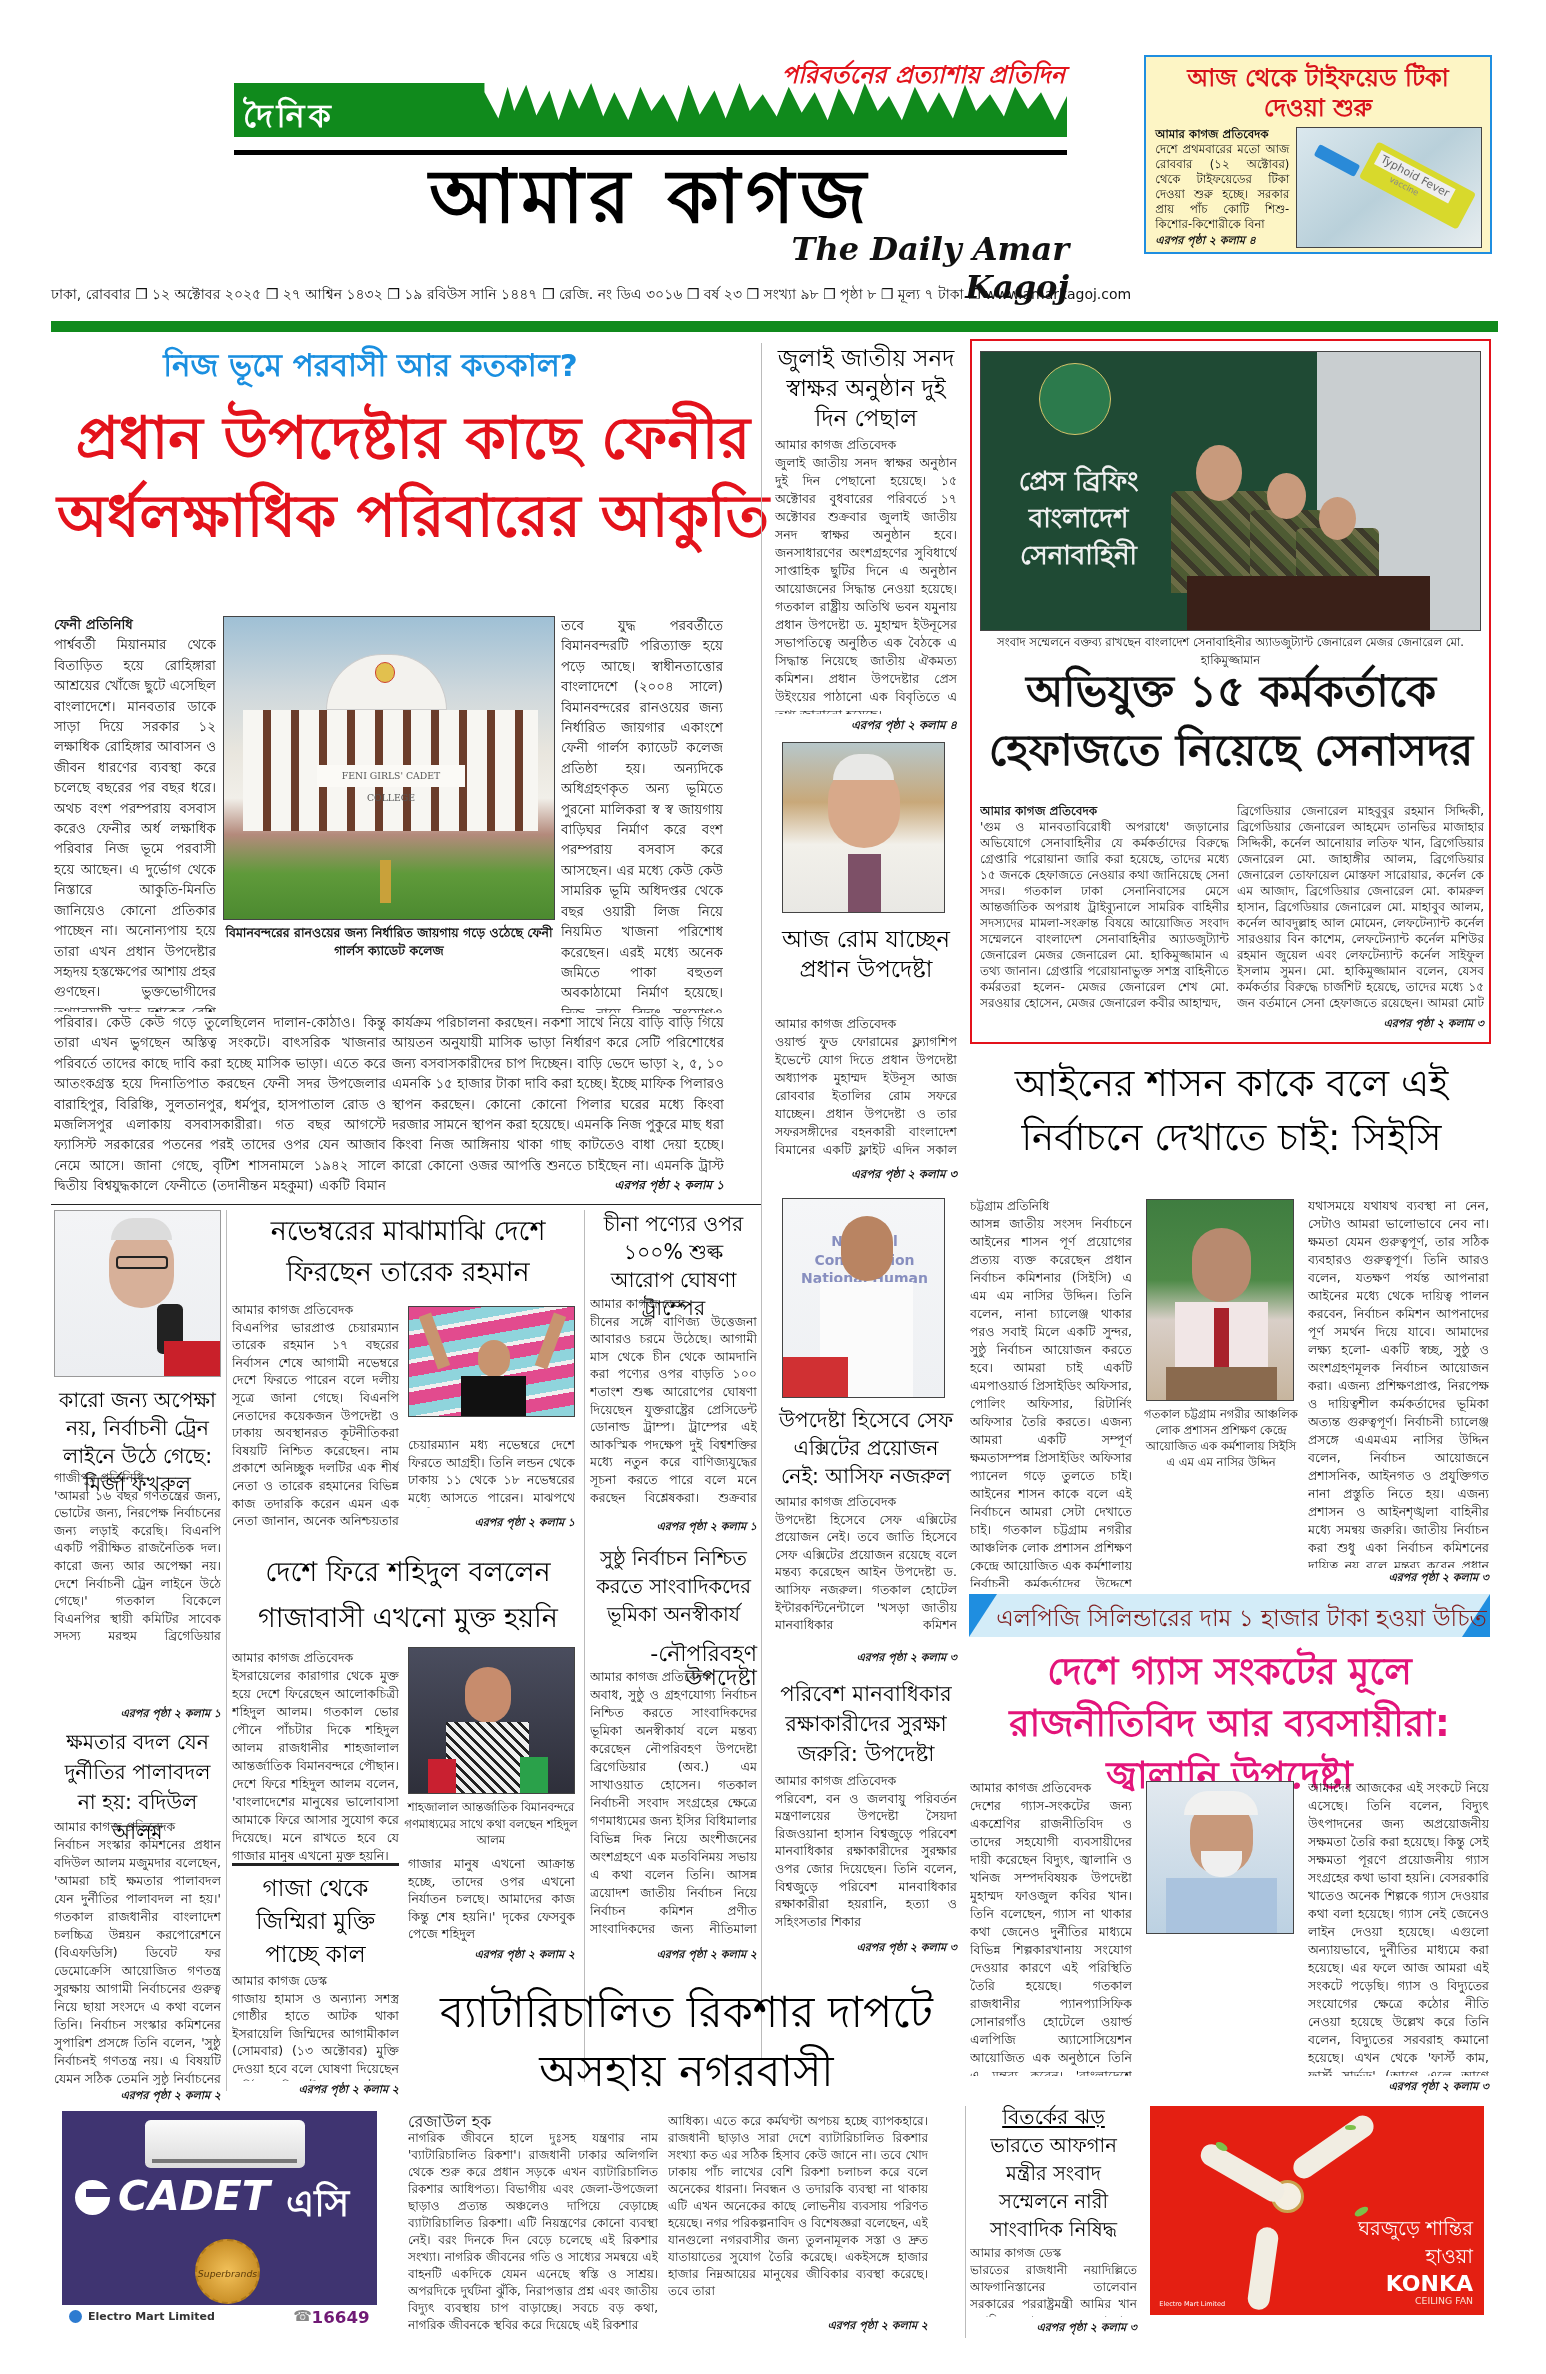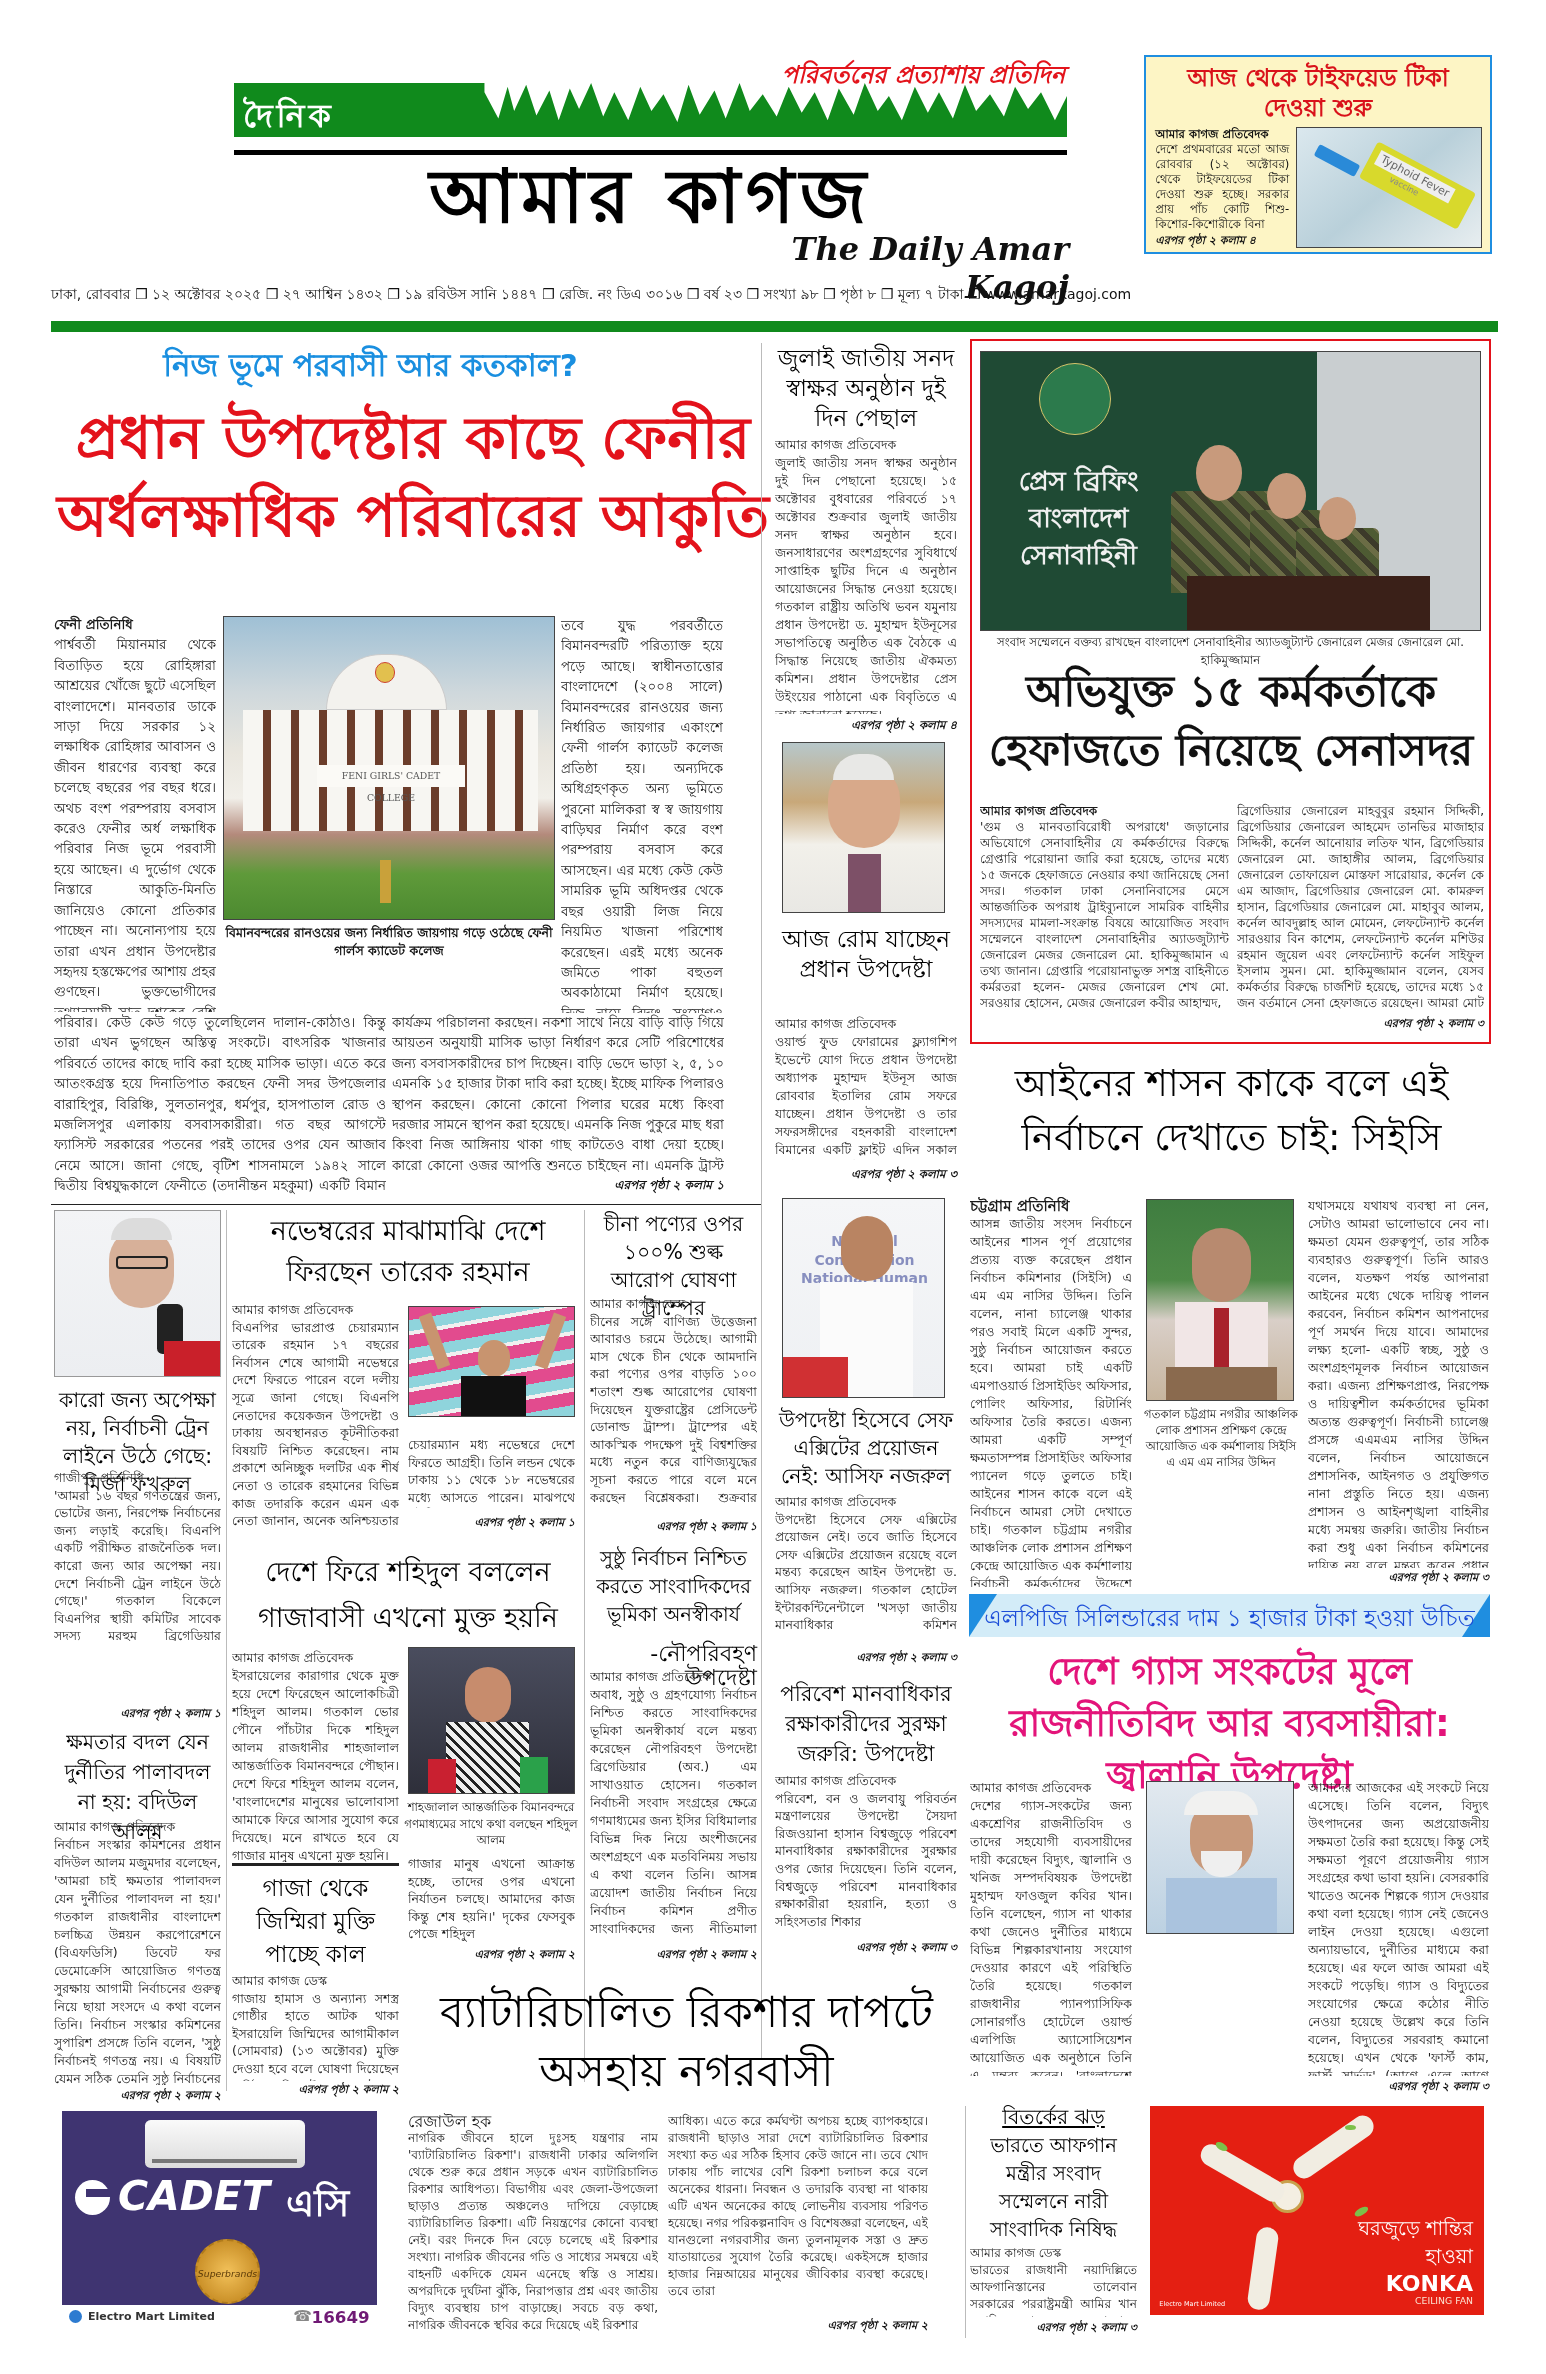--- a/index.html
+++ b/index.html
@@ -138,41 +138,41 @@
 <div id="army-hl" class="abs">অভিযুক্ত ১৫ কর্মকর্তাকে হেফাজতে নিয়েছে সেনাসদর</div>
 <div class="abs body-text" style="left:980px;top:803px;width:249px;height:223px;font-size:12px;line-height:16px">
   <span class="byline" style="font-size:12px;line-height:16px">আমার কাগজ প্রতিবেদক</span>
   <span>'গুম ও মানবতাবিরোধী অপরাধে' জড়ানোর অভিযোগে সেনাবাহিনীর যে কর্মকর্তাদের বিরুদ্ধে গ্রেপ্তারি পরোয়ানা জারি করা হয়েছে, তাদের মধ্যে ১৫ জনকে হেফাজতে নেওয়ার কথা জানিয়েছে সেনা সদর। গতকাল ঢাকা সেনানিবাসের মেসে আন্তর্জাতিক অপরাধ ট্রাইব্যুনালে সামরিক বাহিনীর সদস্যদের মামলা-সংক্রান্ত বিষয়ে আয়োজিত সংবাদ সম্মেলনে বাংলাদেশ সেনাবাহিনীর অ্যাডজুট্যান্ট জেনারেল মেজর জেনারেল মো. হাকিমুজ্জামান এ তথ্য জানান। গ্রেপ্তারি পরোয়ানাভুক্ত সশস্ত্র বাহিনীতে কর্মরতরা হলেন- মেজর জেনারেল শেখ মো. সরওয়ার হোসেন, মেজর জেনারেল কবীর আহাম্মদ,</span>
 </div>
 <div class="abs body-text" style="left:1237px;top:803px;width:247px;height:210px;font-size:12px;line-height:16px">ব্রিগেডিয়ার জেনারেল মাহবুবুর রহমান সিদ্দিকী, ব্রিগেডিয়ার জেনারেল আহমেদ তানভির মাজাহার সিদ্দিকী, কর্নেল আনোয়ার লতিফ খান, ব্রিগেডিয়ার জেনারেল মো. জাহাঙ্গীর আলম, ব্রিগেডিয়ার জেনারেল তোফায়েল মোস্তফা সারোয়ার, কর্নেল কে এম আজাদ, ব্রিগেডিয়ার জেনারেল মো. কামরুল হাসান, ব্রিগেডিয়ার জেনারেল মো. মাহাবুব আলম, কর্নেল আবদুল্লাহ আল মোমেন, লেফটেন্যান্ট কর্নেল সারওয়ার বিন কাশেম, লেফটেন্যান্ট কর্নেল মশিউর রহমান জুয়েল এবং লেফটেন্যান্ট কর্নেল সাইফুল ইসলাম সুমন। মো. হাকিমুজ্জামান বলেন, যেসব কর্মকর্তার বিরুদ্ধে চার্জশিট হয়েছে, তাদের মধ্যে ১৫ জন বর্তমানে সেনা হেফাজতে রয়েছেন। আমরা মোট ১৬ জনকে সেনা হেফাজতে</div>
 <div class="abs cont" style="left:1237px;top:1015px;width:247px;font-size:11px">এরপর পৃষ্ঠা ২ কলাম ৩</div>
 
 <div class="abs hl" style="left:970px;top:1057px;width:523px;font-size:37px;line-height:54px;font-weight:normal">আইনের শাসন কাকে বলে এই নির্বাচনে দেখাতে চাই: সিইসি</div>
 <div class="abs body-text" style="left:970px;top:1197px;width:162px;height:390px;font-size:12.5px;line-height:18px">
-  <span class="byline" style="font-weight:bold;font-size:15px;line-height:18px">চট্টগ্রাম প্রতিনিধি</span>
+  <span class="byline" style="font-weight:normal;font-size:12px;line-height:18px">চট্টগ্রাম প্রতিনিধি</span>
   <span>আসন্ন জাতীয় সংসদ নির্বাচনে আইনের শাসন পূর্ণ প্রয়োগের প্রত্যয় ব্যক্ত করেছেন প্রধান নির্বাচন কমিশনার (সিইসি) এ এম এম নাসির উদ্দিন। তিনি বলেন, নানা চ্যালেঞ্জ থাকার পরও সবাই মিলে একটি সুন্দর, সুষ্ঠু নির্বাচন আয়োজন করতে হবে। আমরা চাই একটি এমপাওয়ার্ড প্রিসাইডিং অফিসার, পোলিং অফিসার, রিটার্নিং অফিসার তৈরি করতে। এজন্য আমরা একটি সম্পূর্ণ ক্ষমতাসম্পন্ন প্রিসাইডিং অফিসার প্যানেল গড়ে তুলতে চাই। আইনের শাসন কাকে বলে এই নির্বাচনে আমরা সেটা দেখাতে চাই। গতকাল চট্টগ্রাম নগরীর আঞ্চলিক লোক প্রশাসন প্রশিক্ষণ কেন্দ্রে আয়োজিত এক কর্মশালায় নির্বাচনী কর্মকর্তাদের উদ্দেশে সিইসি বলেন, আপনাদের হাতে আমরা সমস্ত ক্ষমতা দিচ্ছি। কেউ যদি সেই ক্ষমতা সঠিকভাবে ব্যবহার না করেন, তাহলে সেটা হবে আপনার অপরাধ। আপনি যদি</span>
 </div>
 <div class="photo" style="left:1146px;top:1199px;width:148px;height:202px;background:linear-gradient(180deg,#3f7d40 0%,#4e8a47 40%,#d9cfc8 60%,#c7b59e 100%)">
   <div style="position:absolute;left:45px;top:28px;width:59px;height:74px;border-radius:30px;background:#b88a6f"></div>
   <div style="position:absolute;left:28px;top:102px;width:93px;height:100px;background:#f1e6e6"></div>
   <div style="position:absolute;left:67px;top:108px;width:15px;height:65px;background:#a8222c"></div>
   <div style="position:absolute;left:18.6px;top:167px;width:111px;height:35px;background:#8a6a4e"></div>
 </div>
 <div class="abs caption" style="left:1141px;top:1406px;width:160px;font-size:11.6px;line-height:16px">গতকাল চট্টগ্রাম নগরীর আঞ্চলিক লোক প্রশাসন প্রশিক্ষণ কেন্দ্রে আয়োজিত এক কর্মশালায় সিইসি এ এম এম নাসির উদ্দিন</div>
 <div class="abs body-text" style="left:1308px;top:1197px;width:181px;height:371px;font-size:12.5px;line-height:18px">যথাসময়ে যথাযথ ব্যবস্থা না নেন, সেটাও আমরা ভালোভাবে নেব না। ক্ষমতা যেমন গুরুত্বপূর্ণ, তার সঠিক ব্যবহারও গুরুত্বপূর্ণ। তিনি আরও বলেন, যতক্ষণ পর্যন্ত আপনারা আইনের মধ্যে থেকে দায়িত্ব পালন করবেন, নির্বাচন কমিশন আপনাদের পূর্ণ সমর্থন দিয়ে যাবে। আমাদের লক্ষ্য হলো- একটি স্বচ্ছ, সুষ্ঠু ও অংশগ্রহণমূলক নির্বাচন আয়োজন করা। এজন্য প্রশিক্ষণপ্রাপ্ত, নিরপেক্ষ ও দায়িত্বশীল কর্মকর্তাদের ভূমিকা অত্যন্ত গুরুত্বপূর্ণ। নির্বাচনী চ্যালেঞ্জ প্রসঙ্গে এএমএম নাসির উদ্দিন বলেন, নির্বাচন আয়োজনে প্রশাসনিক, আইনগত ও প্রযুক্তিগত নানা প্রস্তুতি নিতে হয়। এজন্য প্রশাসন ও আইনশৃঙ্খলা বাহিনীর মধ্যে সমন্বয় জরুরি। জাতীয় নির্বাচন করা শুধু একা নির্বাচন কমিশনের দায়িত্ব নয় বলে মন্তব্য করেন প্রধান নির্বাচন কমিশনার এ এম এম নাসির উদ্দীন।</div>
 <div class="abs cont" style="left:1308px;top:1569px;width:181px;font-size:11px">এরপর পৃষ্ঠা ২ কলাম ৩</div>
 
 <div id="lpg-banner" class="abs">
   <svg class="abs" style="left:0;top:0" width="28" height="43" viewBox="0 0 30 46">
       <polygon points="0,46 30,0 0,0" fill="#1f8ee0"></polygon>
     </svg>
   <svg class="abs" style="right:0;top:0" width="28" height="43" viewBox="0 0 30 46">
       <polygon points="30,46 30,0 0,46" fill="#1f8ee0"></polygon>
     </svg>
-  <div style="position:absolute;left:0;top:5.6px;width:100%;text-align:center;font-size:23px;color:#1d4ed8">এলপিজি সিলিন্ডারের দাম ১ হাজার টাকা হওয়া উচিত</div>
+  <div style="position:absolute;left:12px;top:5.6px;width:100%;text-align:center;font-size:23px;color:#7f1d1d">এলপিজি সিলিন্ডারের দাম ১ হাজার টাকা হওয়া উচিত</div>
 </div>
 <div id="gas-hl" class="abs">দেশে গ্যাস সংকটের মূলে রাজনীতিবিদ আর ব্যবসায়ীরা: জ্বালানি উপদেষ্টা</div>
 <div class="abs body-text" style="left:970px;top:1779px;width:162px;height:297px;font-size:12.5px;line-height:18px">
   <span class="byline" style="font-weight:normal;font-size:12.5px;line-height:18px">আমার কাগজ প্রতিবেদক</span>
   <span>দেশের গ্যাস-সংকটের জন্য একশ্রেণির রাজনীতিবিদ ও তাদের সহযোগী ব্যবসায়ীদের দায়ী করেছেন বিদ্যুৎ, জ্বালানি ও খনিজ সম্পদবিষয়ক উপদেষ্টা মুহাম্মদ ফাওজুল কবির খান। তিনি বলেছেন, গ্যাস না থাকার কথা জেনেও দুর্নীতির মাধ্যমে বিভিন্ন শিল্পকারখানায় সংযোগ দেওয়ার কারণে এই পরিস্থিতি তৈরি হয়েছে। গতকাল রাজধানীর প্যানপ্যাসিফিক সোনারগাঁও হোটেলে ওয়ার্ল্ড এলপিজি অ্যাসোসিয়েশন আয়োজিত এক অনুষ্ঠানে তিনি এ মন্তব্য করেন। 'বাংলাদেশে এলপিজি: অর্থনীতি, পরিবেশ ও নিরাপত্তা' শীর্ষক এই অনুষ্ঠানে প্রধান অতিথি ছিলেন তিনি। জ্বালানি উপদেষ্টা বলেন, গ্যাস না থাকা সত্ত্বেও অনেক শিল্পে গ্যাস সংযোগ দেওয়া হয়েছে, গ্যাস না থাকার কথা জেনেও দুর্নীতির মাধ্যমে গ্যাস সংকট একদিনে বা আপনাআপনি হয়নি। এক শ্রেণির রাজনীতিবিদ এবং তাদের সহযোগী ব্যবসায়ীরা</span>
 </div>
 <div class="photo" style="left:1146px;top:1781px;width:148px;height:153px;background:linear-gradient(180deg,#e2e9ef 0%,#bcd1e2 100%)">
   <div style="position:absolute;left:43px;top:16.7px;width:63px;height:76px;border-radius:32px;background:#c8997b"></div>
   <div style="position:absolute;left:37px;top:9.3px;width:74px;height:24px;border-radius:37px 37px 0 0;background:#f1f1f0"></div>
   <div style="position:absolute;left:54px;top:69px;width:41px;height:26px;border-radius:0 0 18.6px 18.6px;background:#efefef"></div>

